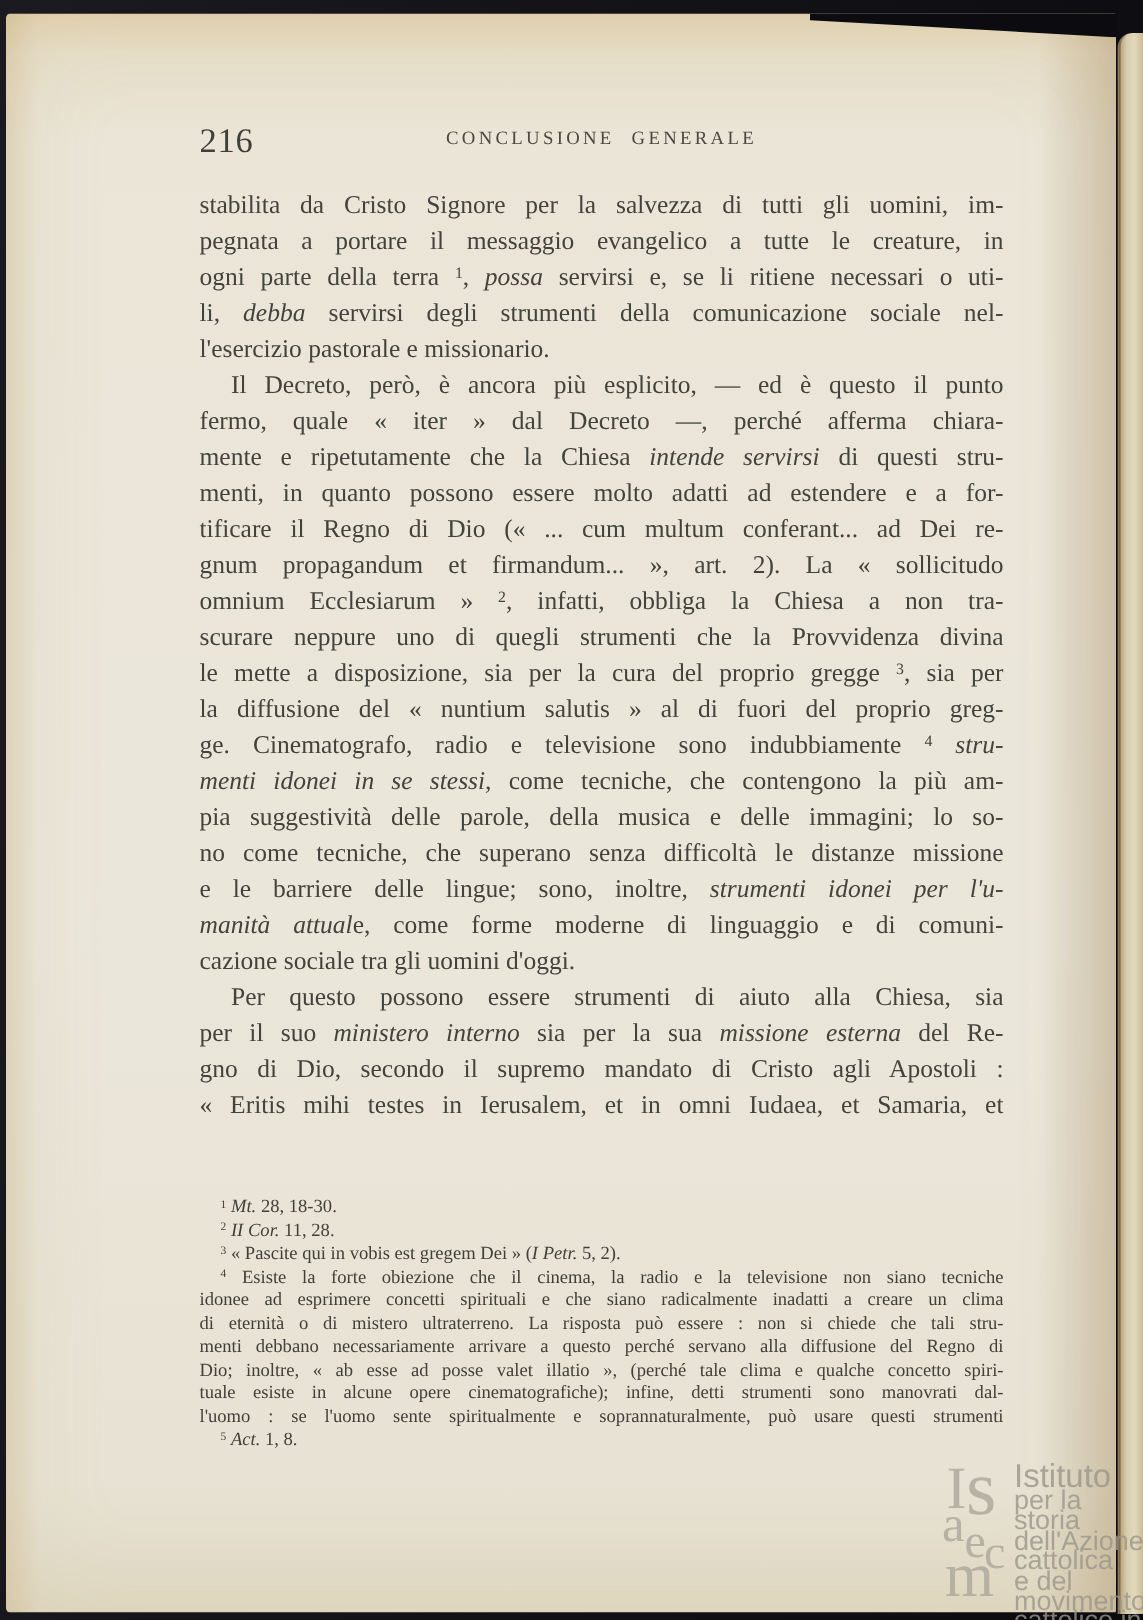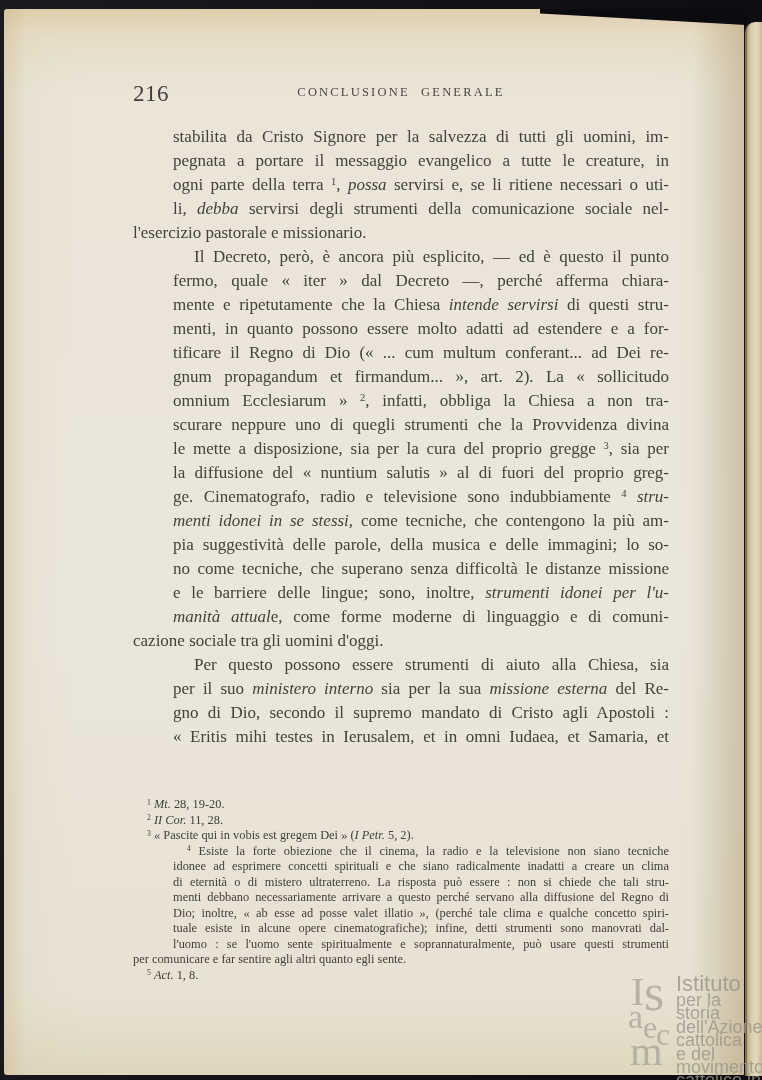--- a/index.html
+++ b/index.html
@@ -16,21 +16,21 @@
   .edge-strip{position:absolute;left:745px;top:22px;width:17px;height:1054px;border-radius:10px 0 0 0;
         border-left:2px solid rgba(70,52,28,.35);
         background:linear-gradient(90deg,#b9a87f 0,#d9cdae 25%,#e2d8bd 55%,#cdbf9c 85%,#8c7950 100%);}
   .head-row{position:absolute;left:129px;top:72px;width:536px;height:22px;color:#413f39;}
   .pageno{position:absolute;left:0;top:0;font-size:23px;letter-spacing:.5px;}
   .running-head{position:absolute;left:0;top:4px;width:100%;text-align:center;
         font-size:12.5px;letter-spacing:2.2px;word-spacing:6px;color:#4a4841;}
   .body-text{position:absolute;left:129px;top:116px;width:536px;
         font-size:17px;line-height:24px;color:#43423c;}
   .body-text .line{height:24px;overflow:hidden;}
-  .jl{text-align:justify;text-align-last:justify;margin-left:40px;}
+  .jl{text-align:justify;text-align-last:justify;}
   .para.ind .line:first-child{text-indent:21px;}
   i{font-style:italic;}
   .sup{font-size:.62em;position:relative;top:-.45em;letter-spacing:0;}
   .footnotes{position:absolute;left:129px;top:788px;width:536px;
         font-size:12.4px;line-height:15.5px;color:#413f39;}
   .footnotes .line{height:15.5px;overflow:hidden;}
   .footnotes .ind{text-indent:14px;}
   .watermark{position:absolute;left:628px;top:966px;width:132px;height:110px;opacity:.8;
         font-family:"Liberation Sans",sans-serif;}
   .wm-logo{position:absolute;left:0;top:8px;width:46px;height:98px;color:#aba79b;
@@ -83,31 +83,30 @@
           <div class="line"><span>cazione sociale tra gli uomini d'oggi.</span></div>
         </div>
         <div class="para ind">
           <div class="line jl"><span>Per questo possono essere strumenti di aiuto alla Chiesa, sia</span></div>
           <div class="line jl"><span>per il suo </span><i>ministero interno</i><span> sia per la sua </span><i>missione esterna</i><span> del Re-</span></div>
           <div class="line jl"><span>gno di Dio, secondo il supremo mandato di Cristo agli Apostoli :</span></div>
           <div class="line jl"><span>« Eritis mihi testes in Ierusalem, et in omni Iudaea, et Samaria, et</span></div>
         </div>
       </div>
     <div class="footnotes">
-        <div class="line ind"><span class="sup">1</span><span> </span><i>Mt.</i><span> 28, 19-20.</span></div>
+        <div class="line ind"><span class="sup">1</span><span> </span><i>Mt.</i><span> 28, 18-30.</span></div>
         <div class="line ind"><span class="sup">2</span><span> </span><i>II Cor.</i><span> 11, 28.</span></div>
         <div class="line ind"><span class="sup">3</span><span> « Pascite qui in vobis est gregem Dei » (</span><i>I Petr.</i><span> 5, 2).</span></div>
         <div class="line ind jl"><span class="sup">4</span><span> Esiste la forte obiezione che il cinema, la radio e la televisione non siano tecniche</span></div>
         <div class="line jl"><span>idonee ad esprimere concetti spirituali e che siano radicalmente inadatti a creare un clima</span></div>
         <div class="line jl"><span>di eternità o di mistero ultraterreno. La risposta può essere : non si chiede che tali stru-</span></div>
         <div class="line jl"><span>menti debbano necessariamente arrivare a questo perché servano alla diffusione del Regno di</span></div>
         <div class="line jl"><span>Dio; inoltre, « ab esse ad posse valet illatio », (perché tale clima e qualche concetto spiri-</span></div>
         <div class="line jl"><span>tuale esiste in alcune opere cinematografiche); infine, detti strumenti sono manovrati dal-</span></div>
         <div class="line jl"><span>l'uomo : se l'uomo sente spiritualmente e soprannaturalmente, può usare questi strumenti</span></div>
-        <div class="line"><span>per comunicare e far sentire agli altri quanto egli sente.</span></div>
         <div class="line ind"><span class="sup">5</span><span> </span><i>Act.</i><span> 1, 8.</span></div>
       </div>
   </div>
   <div class="top-shade"></div>
   <div class="edge-strip"></div>
   <div class="watermark">
     <div class="wm-logo">
         <span class="wm-l0">I</span>
         <span class="wm-l1">s</span>
         <span class="wm-l2">a</span>

